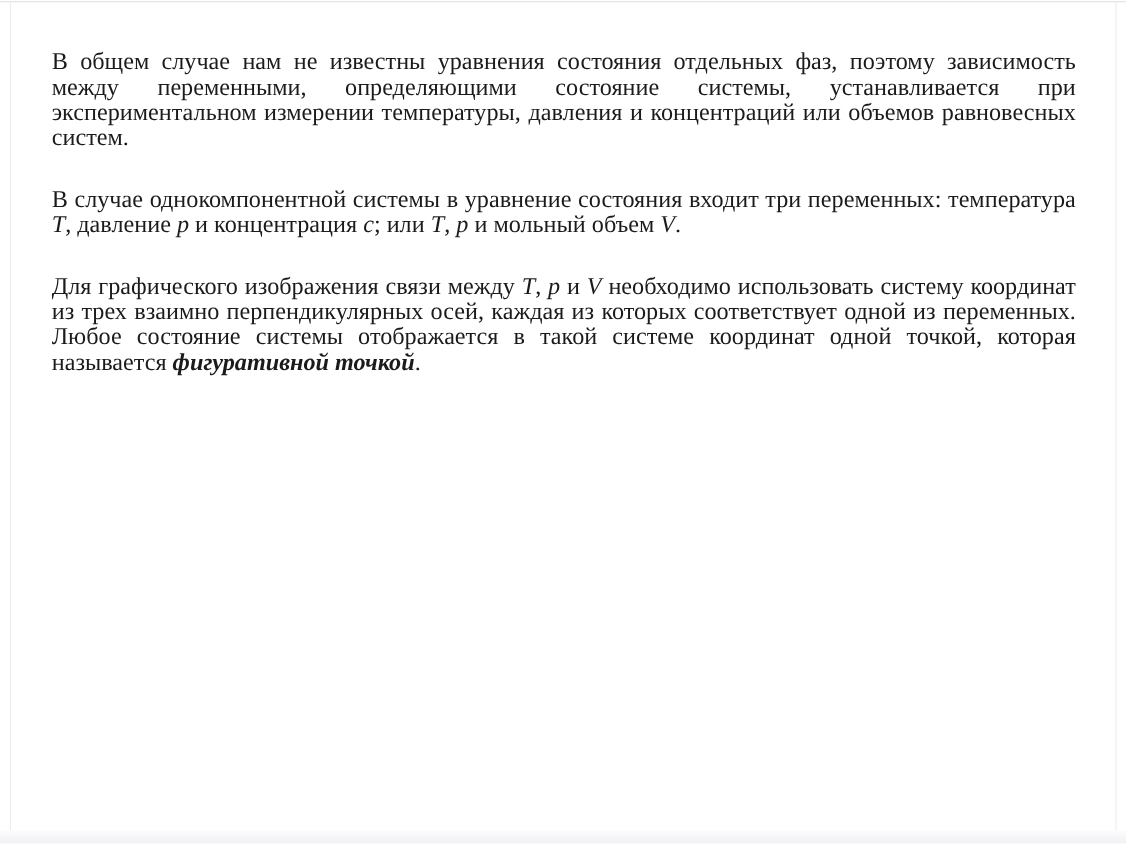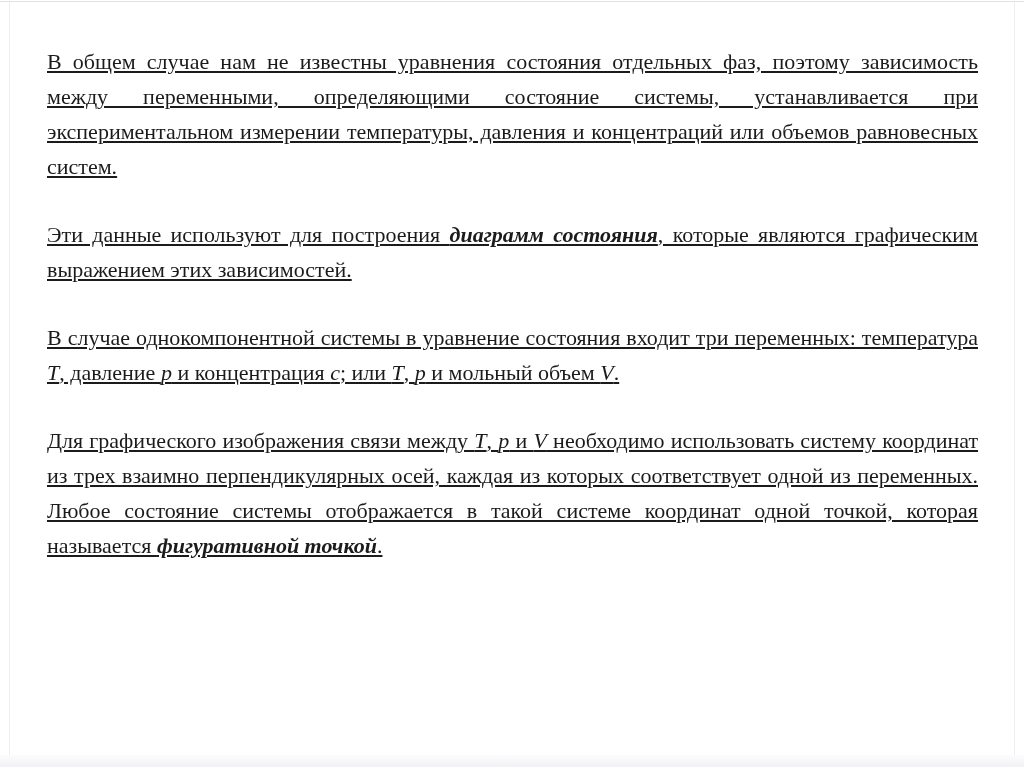--- a/index.html
+++ b/index.html
@@ -41,37 +41,35 @@
   }
   .content {
     position: absolute;
     left: 47px;
     top: 44px;
     width: 931px;
   }
   .content p {
     margin: 0 0 33px 0;
     font-size: 22px;
-    line-height: 35px;
+    line-height: 23px;
     color: #1b1b1b;
     text-align: justify;
     text-align-last: left;
-    text-decoration: underline;
   }
   .seg-n  { font-style: normal; font-weight: normal; }
   .seg-i  { font-style: italic; font-weight: normal; }
   .seg-bi { font-style: italic; font-weight: bold; }
 </style>
 </head>
 <body>
 
 <div class="slide">
   <div class="frame-top"></div>
   <div class="frame-left"></div>
   <div class="frame-right"></div>
   <div class="bottom-band"></div>
   <div class="content" id="paragraphs-container">
       <p><span class="seg-n">В общем случае нам не известны уравнения состояния отдельных фаз, поэтому зависимость между переменными, определяющими состояние системы, устанавливается при экспериментальном измерении температуры, давления и концентраций или объемов равновесных систем.</span></p>
-      <p><span class="seg-n">Эти данные используют для построения </span><span class="seg-bi">диаграмм состояния</span><span class="seg-n">, которые являются графическим выражением этих зависимостей.</span></p>
       <p><span class="seg-n">В случае однокомпонентной системы в уравнение состояния входит три переменных: температура </span><span class="seg-i">T</span><span class="seg-n">, давление </span><span class="seg-i">p</span><span class="seg-n"> и концентрация </span><span class="seg-i">c</span><span class="seg-n">; или </span><span class="seg-i">T</span><span class="seg-n">, </span><span class="seg-i">p</span><span class="seg-n"> и мольный объем </span><span class="seg-i">V</span><span class="seg-n">.</span></p>
       <p><span class="seg-n">Для графического изображения связи между </span><span class="seg-i">T</span><span class="seg-n">, </span><span class="seg-i">p</span><span class="seg-n"> и </span><span class="seg-i">V</span><span class="seg-n"> необходимо использовать систему координат из трех взаимно перпендикулярных осей, каждая из которых соответствует одной из переменных. Любое состояние системы отображается в такой системе координат одной точкой, которая называется </span><span class="seg-bi">фигуративной точкой</span><span class="seg-n">.</span></p>
     </div>
 </div>
 
 </body></html>

